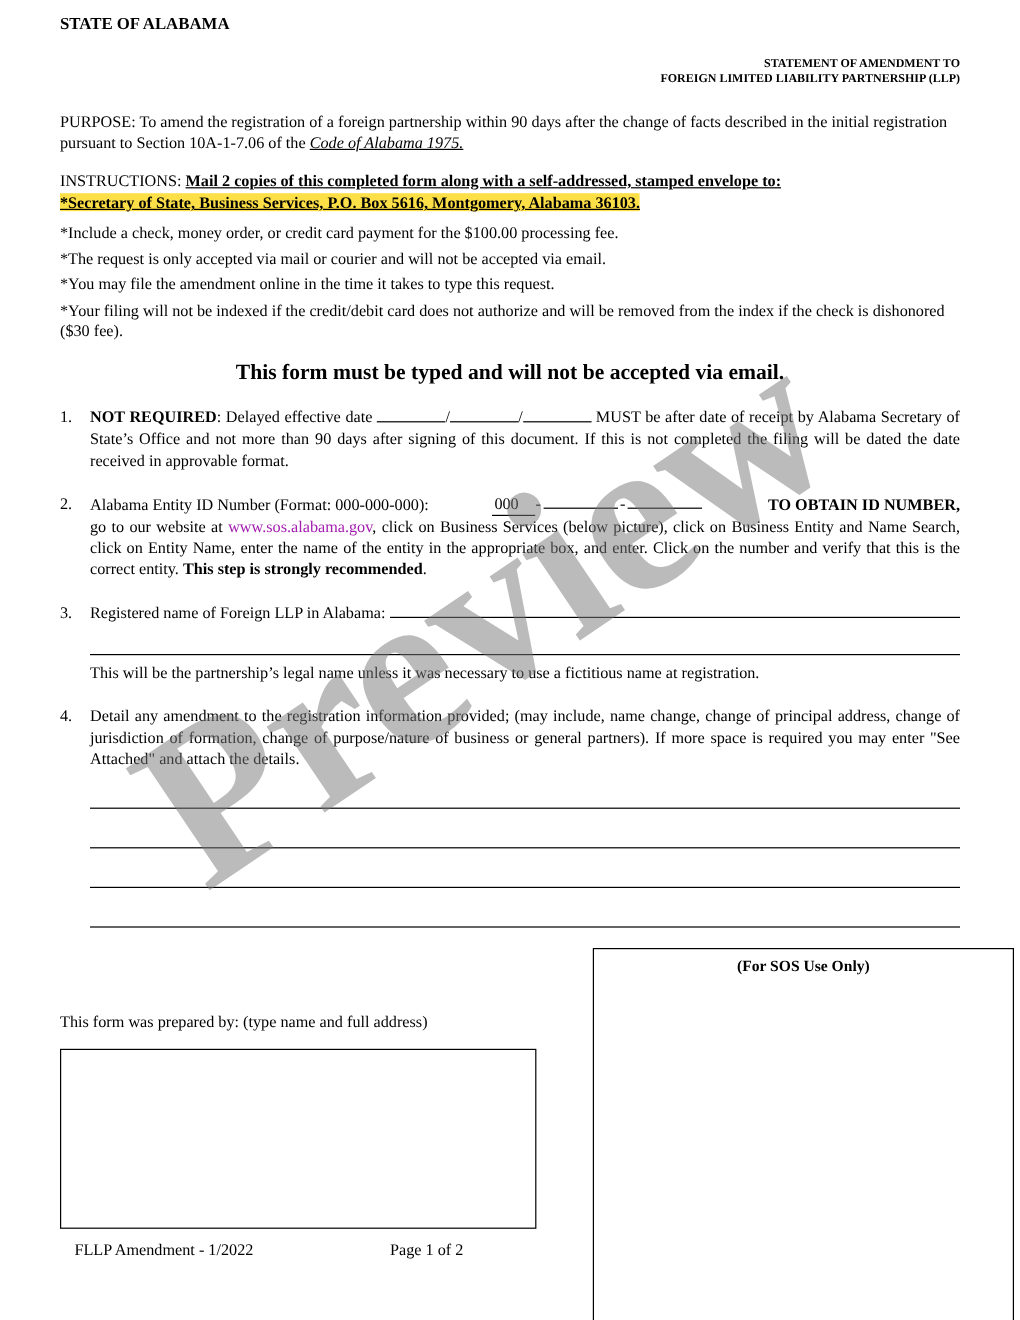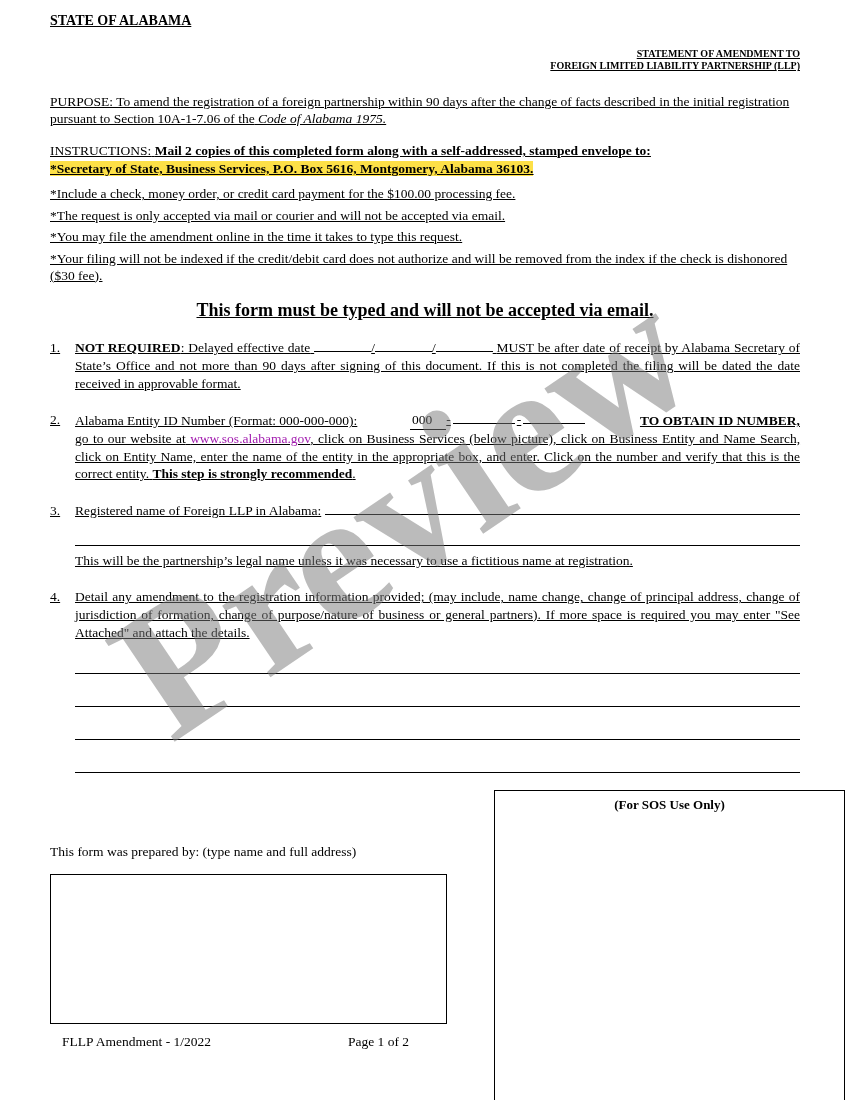--- a/index.html
+++ b/index.html
@@ -8,21 +8,20 @@
     position: relative;
     width: 850px;
     height: 1100px;
     margin: 0 auto;
     background: #ffffff;
     overflow: hidden;
     font-family: "Liberation Serif", "DejaVu Serif", serif;
     font-size: 13.5px;
     color: #000;
     line-height: 1.26;
-    text-decoration: underline;
   }
   .content { padding: 12px 50px 0 50px; }
 
   p { margin: 0; }
   .bold { font-weight: bold; }
   .underline { text-decoration: underline; }
   .cite { font-style: italic; text-decoration: underline; }
   .hl { background: #fde047; }
 
   .h-state { font-size: 14px; font-weight: bold; margin: 0 0 18px 0; }
@@ -72,21 +71,21 @@
 
   .prepared-label { position: absolute; left: 50px; top: 843px; }
   .prepared-box {
     position: absolute;
     left: 50px; top: 874px;
     width: 397px; height: 150px;
     border: 1px solid #000;
   }
 
   .footer-left  { position: absolute; left: 62px;  top: 1033px; }
-  .footer-right { position: absolute; left: 348px; top: 1033px; }
+  .footer-right { position: absolute; left: 325px; top: 1033px; }
 
   .watermark {
     position: absolute;
     left: 0; top: 0; right: 0; bottom: 0;
     display: flex;
     align-items: center;
     justify-content: center;
     pointer-events: none;
     z-index: 10;
   }

